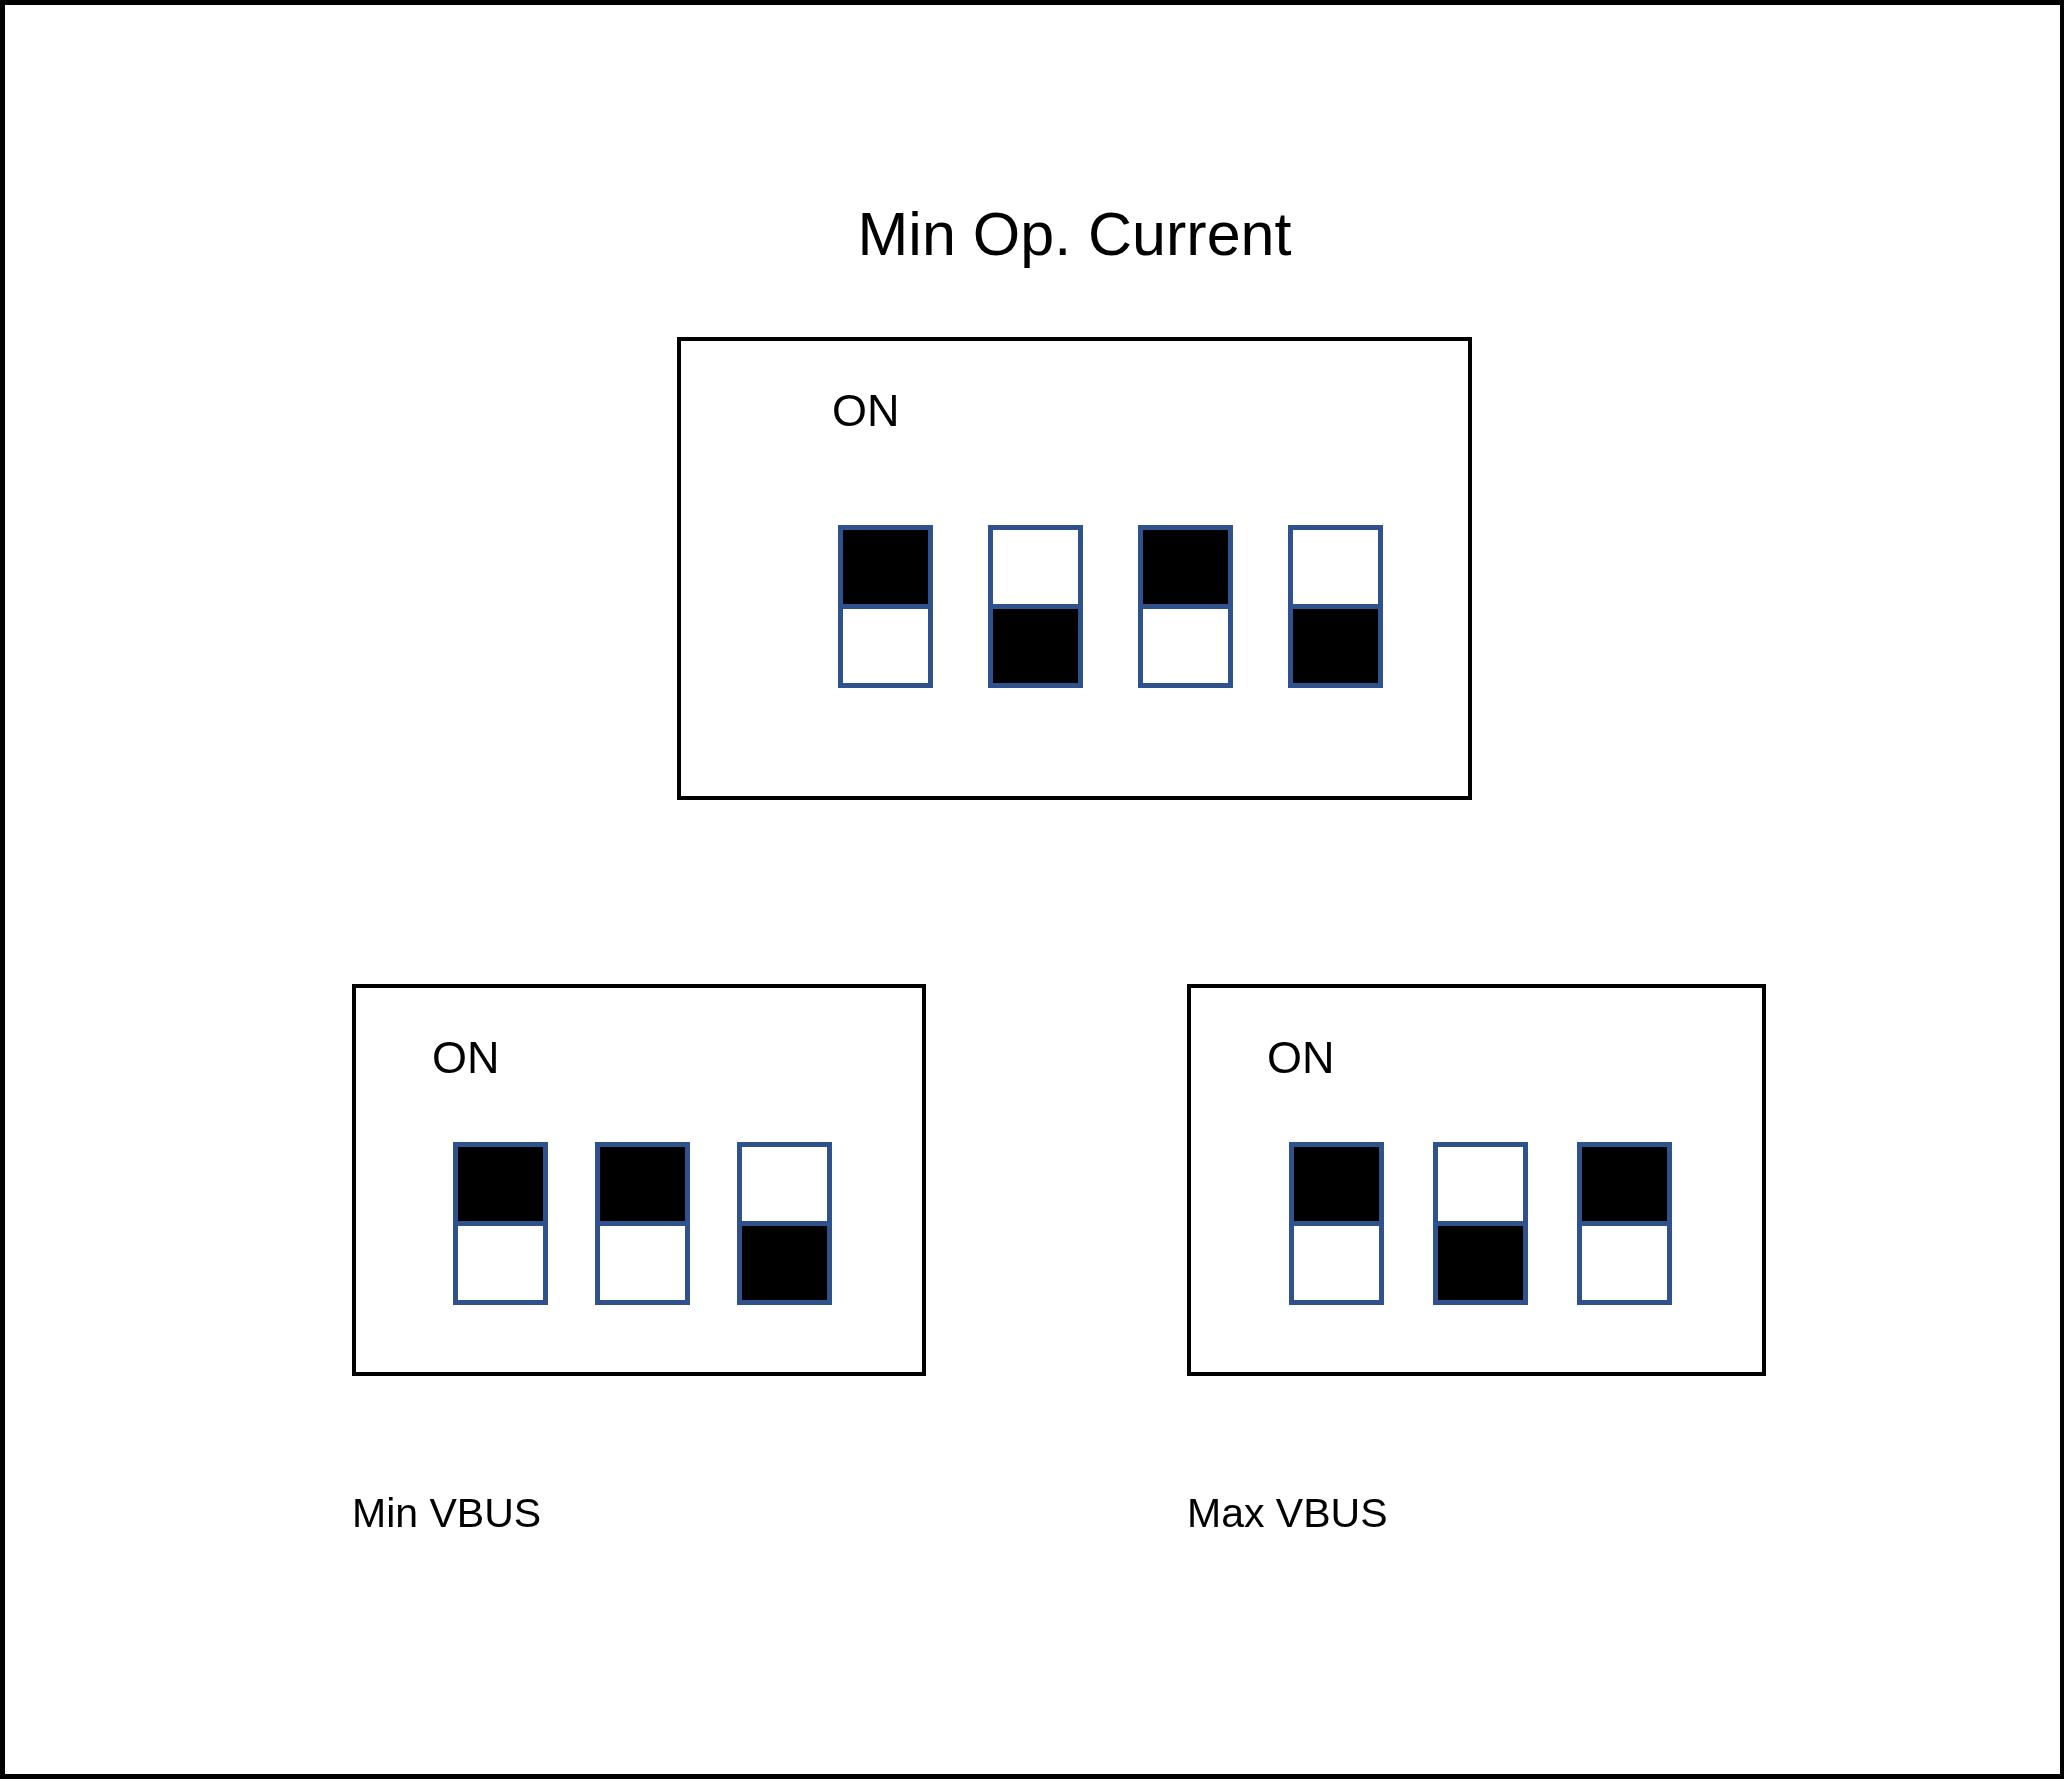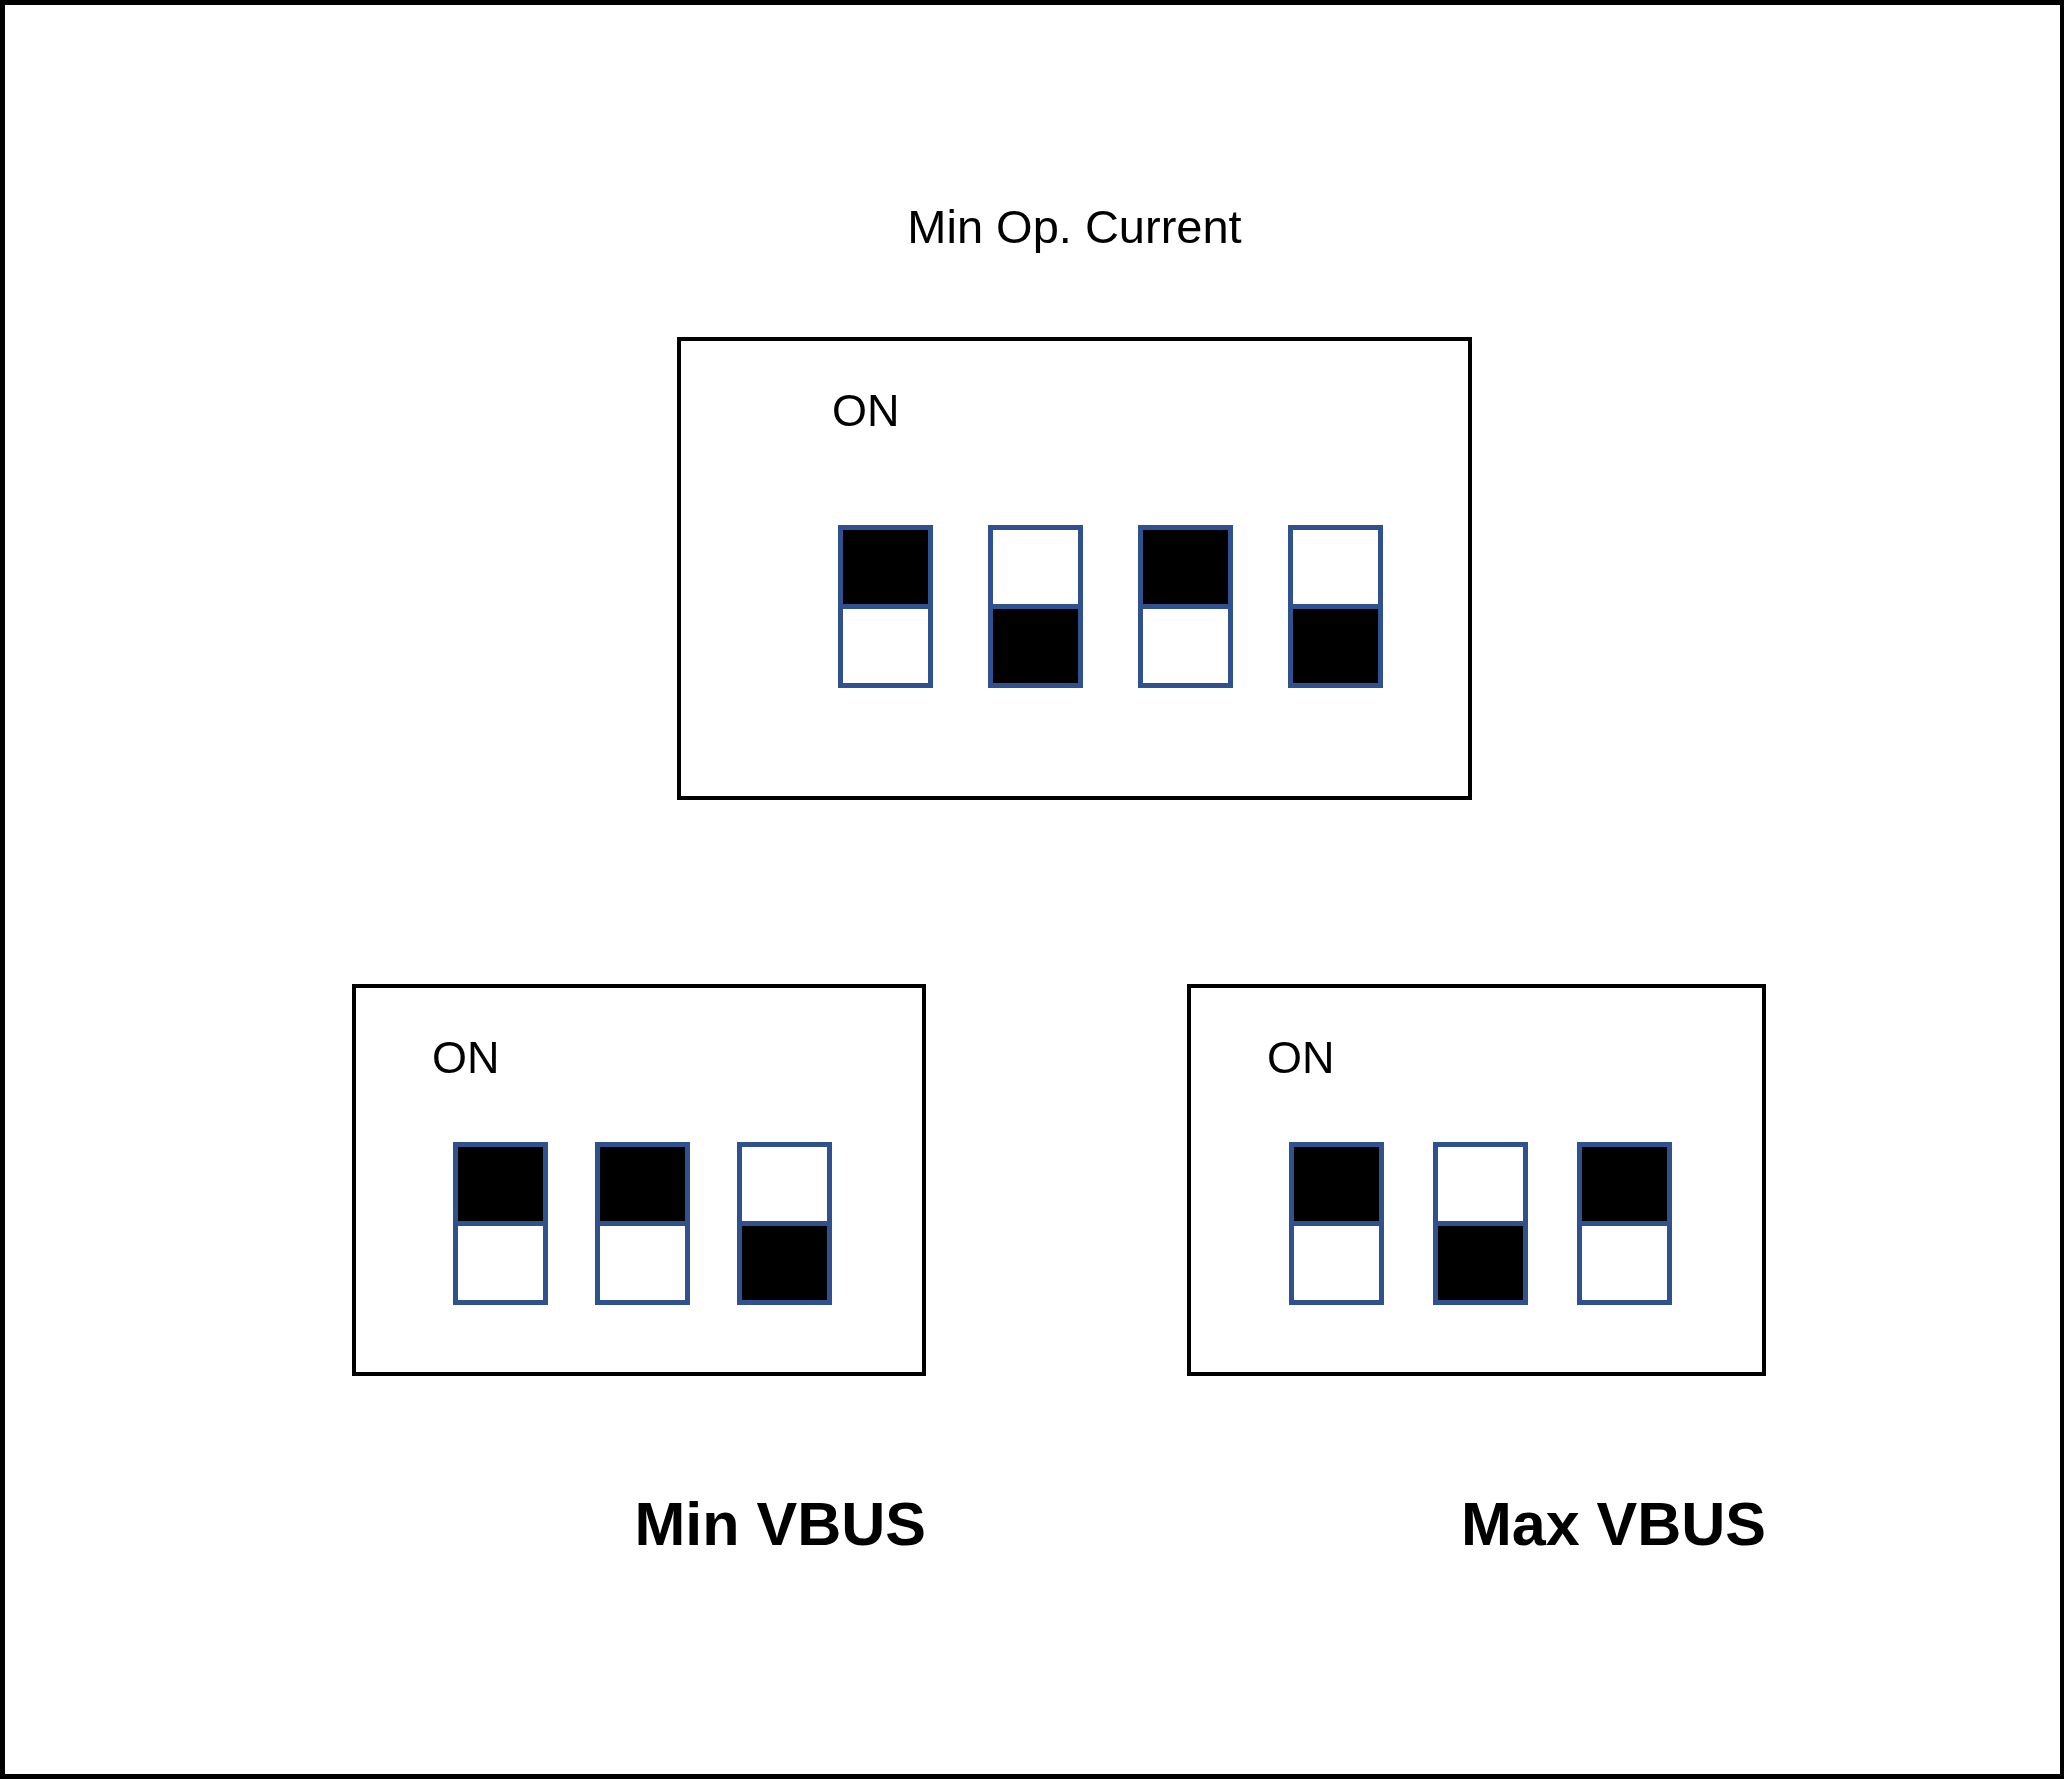--- a/index.html
+++ b/index.html
@@ -22,21 +22,21 @@
     width: 2065px; height: 1779px;
     border: 5.7px solid var(--frame-border, #000000);
     box-sizing: border-box;
   }
   .title {
     position: absolute;
     left: 677px;
     top: 201px;
     width: 795px;
     text-align: center;
-    font-size: 47px;
+    font-size: 61px;
     line-height: 1.1;
     white-space: nowrap;
   }
   .side-label {
     position: absolute;
     left: 161px;
     top: 511px;
     width: 511px;
     text-align: center;
     font-size: 61px;
@@ -74,25 +74,24 @@
     box-sizing: border-box;
     display: flex;
     flex-direction: column;
     background: var(--bg, #ffffff);
   }
   .cell { flex: 1; background: var(--bg, #ffffff); }
   .cell + .cell { border-top: 5.7px solid var(--switch-border, #2F528F); }
   .cell.filled { background: var(--switch-fill, #000000); }
   .caption {
     position: absolute;
-    font-size: 61px;
+    font-size: 41px;
     line-height: 1.1;
-    text-align: right;
+    text-align: left;
     white-space: nowrap;
-    font-weight: bold;
   }
   .caption-left  { left: 352px;  top: 1491px; width: 574px; }
   .caption-right { left: 1187px; top: 1491px; width: 579px; }
 </style>
 </head>
 <body>
 
 <div class="canvas">
   <div class="frame"></div>
 

